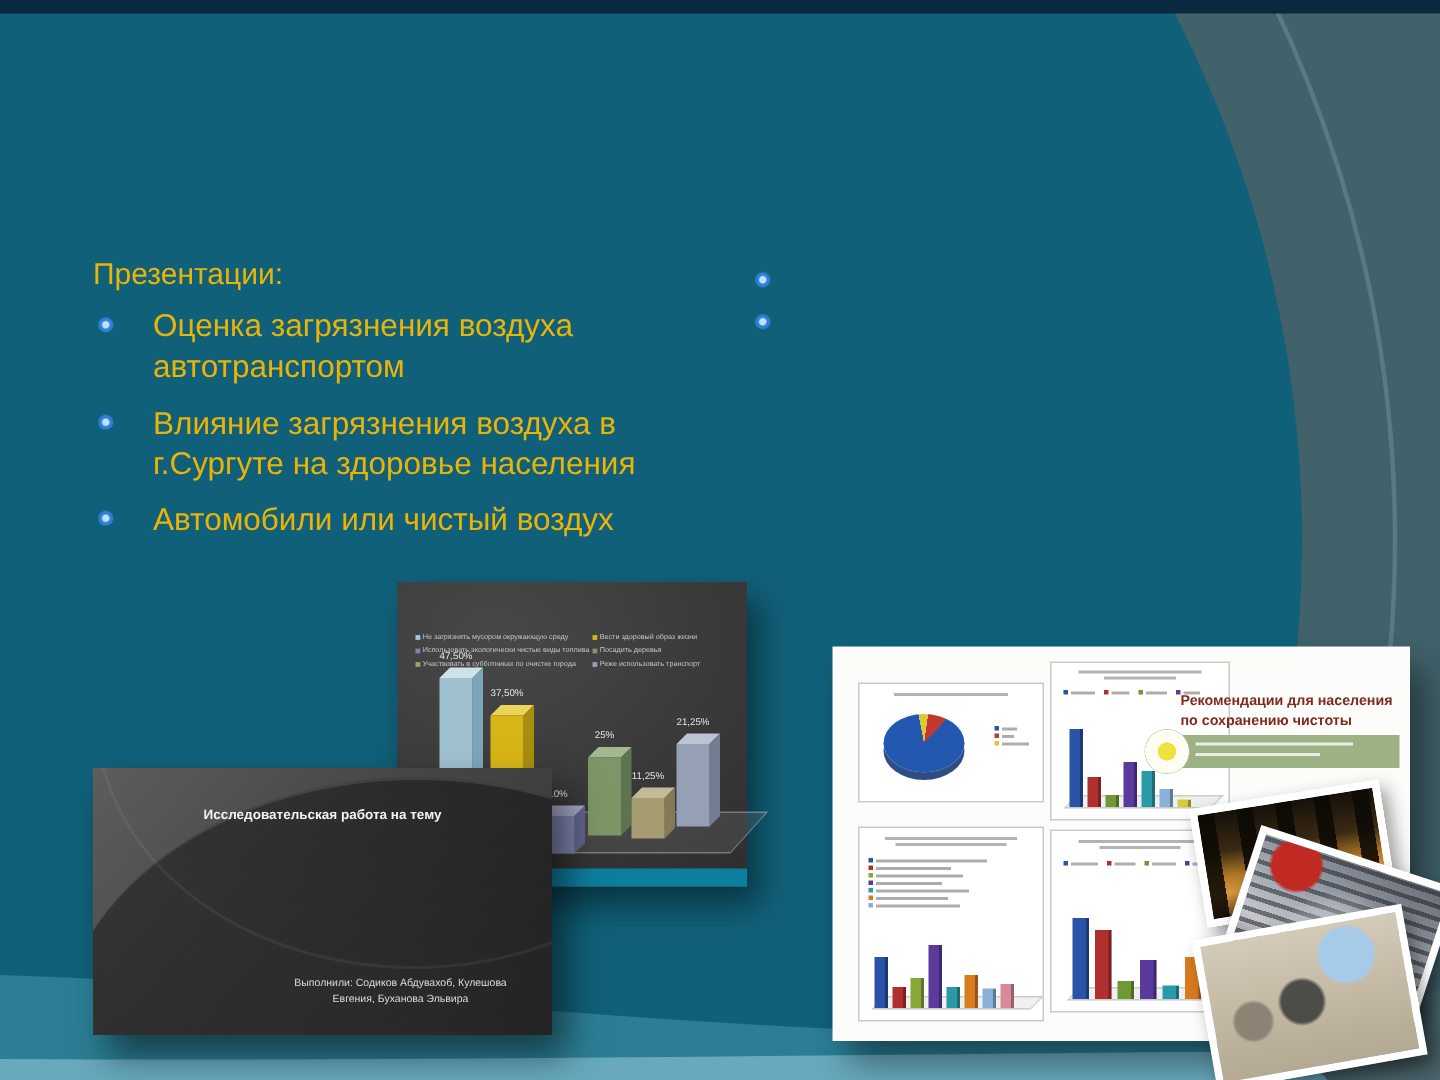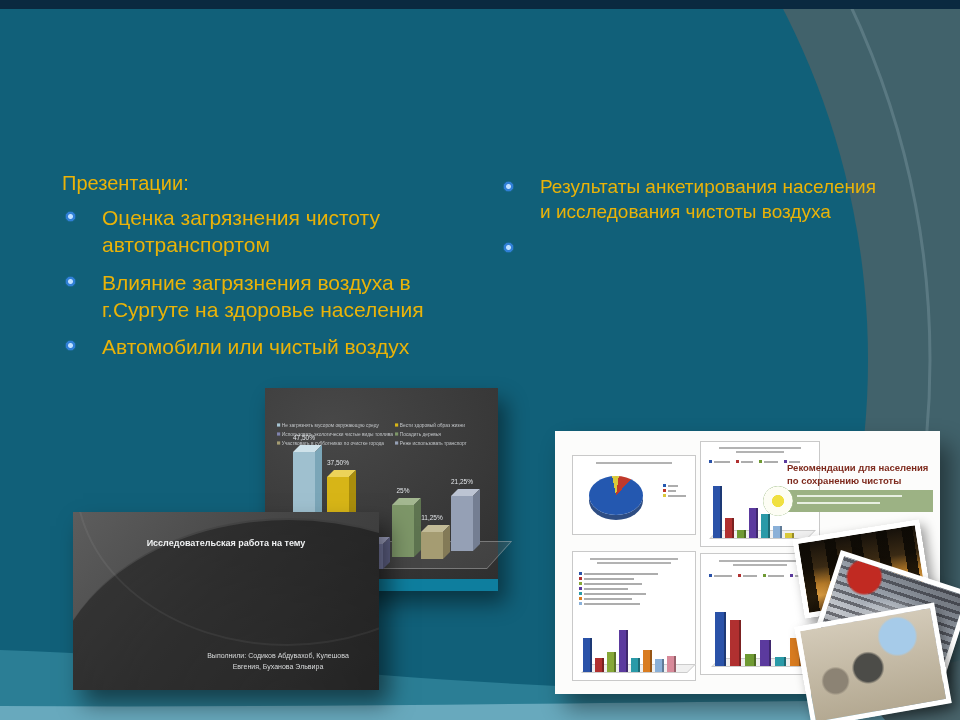--- a/index.html
+++ b/index.html
@@ -44,21 +44,21 @@
   .bar3d .f{position:absolute;inset:0;background:linear-gradient(90deg,var(--c),var(--c));}
   .bar3d .t{position:absolute;left:0;top:-7px;width:100%;height:7px;background:var(--ct);
       transform:skewX(-45deg);transform-origin:left bottom;}
   .bar3d .s{position:absolute;right:-7px;top:0;width:7px;height:100%;background:var(--cs);
       transform:skewY(-45deg);transform-origin:left top;}
   .bar3d .lbl{position:absolute;top:-18px;left:-7px;width:36px;text-align:center;
       font-size:6.5px;color:#e2e5e8;}
   .ct-strip{position:absolute;left:0;bottom:0;width:100%;height:12px;background:#0e7e9e;}
 
   
-  .title-thumb{position:absolute;left:73px;top:512px;width:306px;height:178px;overflow:hidden;
+  .title-thumb{position:absolute;left:62px;top:512px;width:306px;height:178px;overflow:hidden;
       background:linear-gradient(130deg,#5d5d5d 0%,#474747 45%,#353535 100%);
       box-shadow:10px 14px 22px rgba(0,0,0,.5);}
   .sw{position:absolute;border-radius:50%;}
   .sw1{right:-150px;bottom:-190px;width:480px;height:360px;
       background:radial-gradient(ellipse at center,rgba(0,0,0,.30),rgba(0,0,0,.42));
       border-top:2px solid rgba(255,255,255,.10);}
   .sw2{right:-120px;top:-200px;width:420px;height:330px;border:2px solid rgba(255,255,255,.06);}
   .tt-sub{position:absolute;left:5%;top:26px;width:90%;text-align:center;
       font-size:9px;font-weight:bold;color:#f0f2f3;}
   .tt-main{position:absolute;left:4%;top:48px;width:92%;text-align:center;
@@ -120,36 +120,35 @@
     <path d="M860,690 L960,660 L960,720 L885,720 Z" fill="#4a656c"></path>
   </svg>
 
   <div class="topbar"></div>
 
 
   <div class="col left-col">
     <div class="hdr">Презентации:</div>
     <div class="li">
       <span class="blt"></span>
-      <span class="txt">Оценка загрязнения чистоту автотранспортом</span>
+      <span class="txt">Оценка загрязнения воздуха автотранспортом</span>
     </div>
     <div class="li">
       <span class="blt"></span>
       <span class="txt">Влияние загрязнения воздуха в г.Сургуте на здоровье населения</span>
     </div>
     <div class="li">
       <span class="blt"></span>
       <span class="txt">Автомобили или чистый воздух</span>
     </div>
   </div>
 
   <div class="col right-col">
     <div class="li">
       <span class="blt"></span>
-      <span class="txt">Результаты анкетирования населения и исследования чистоты воздуха</span>
     </div>
     <div class="li">
       <span class="blt"></span>
     </div>
   </div>
 
   <div class="chart-thumb">
     <div class="ct-legend">
       <div class="row">
         <span class="it">

